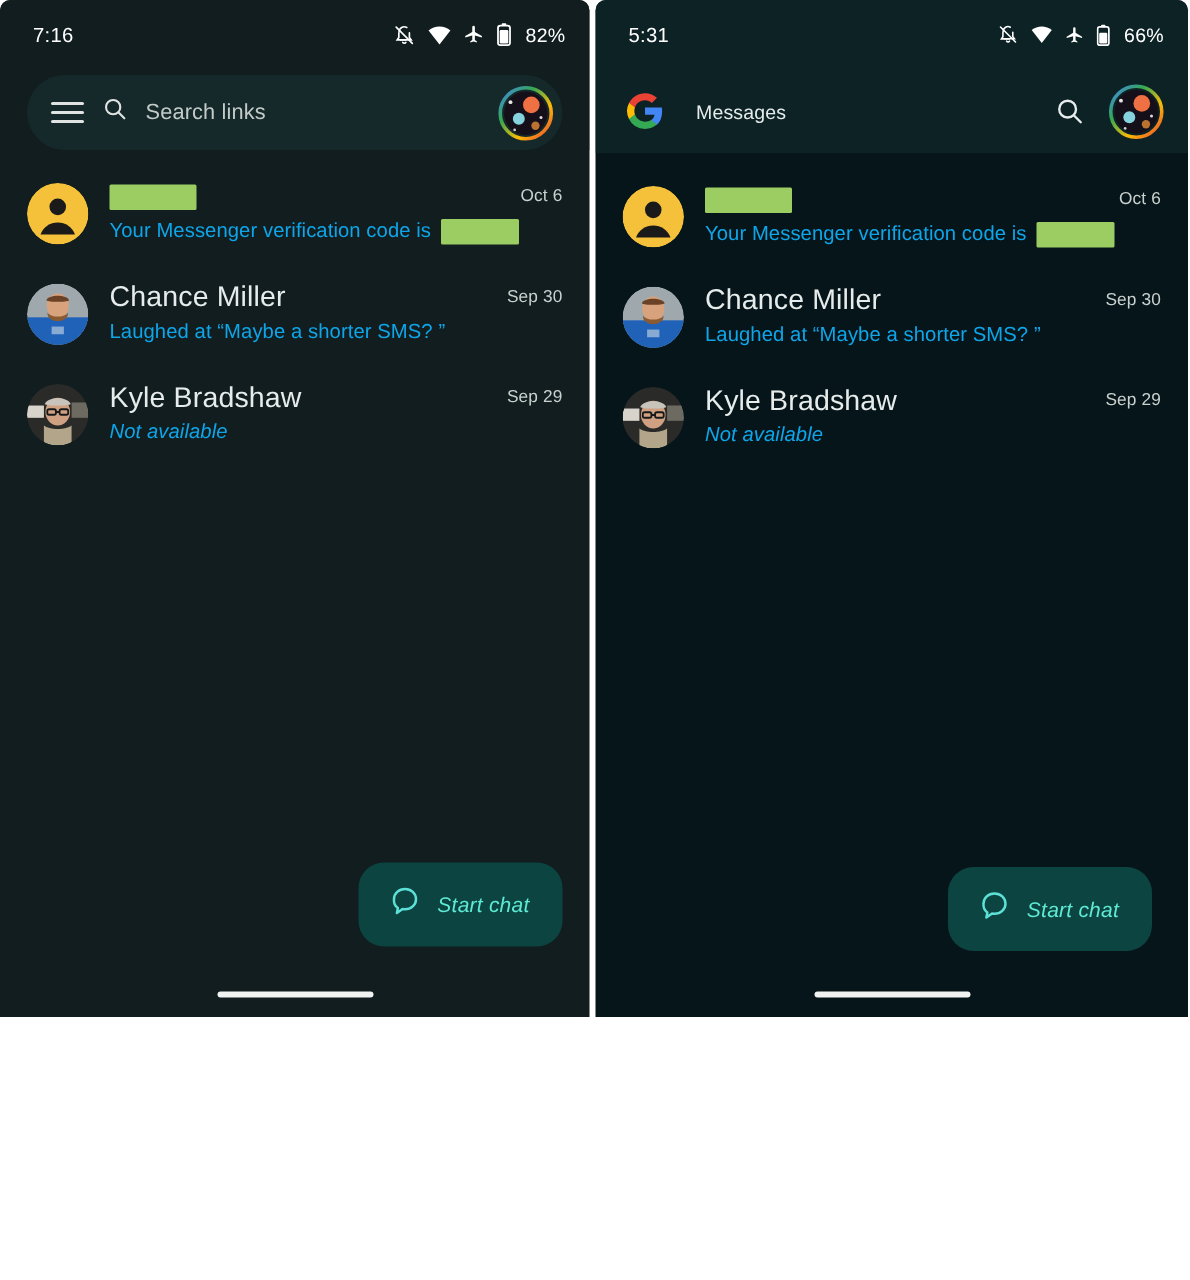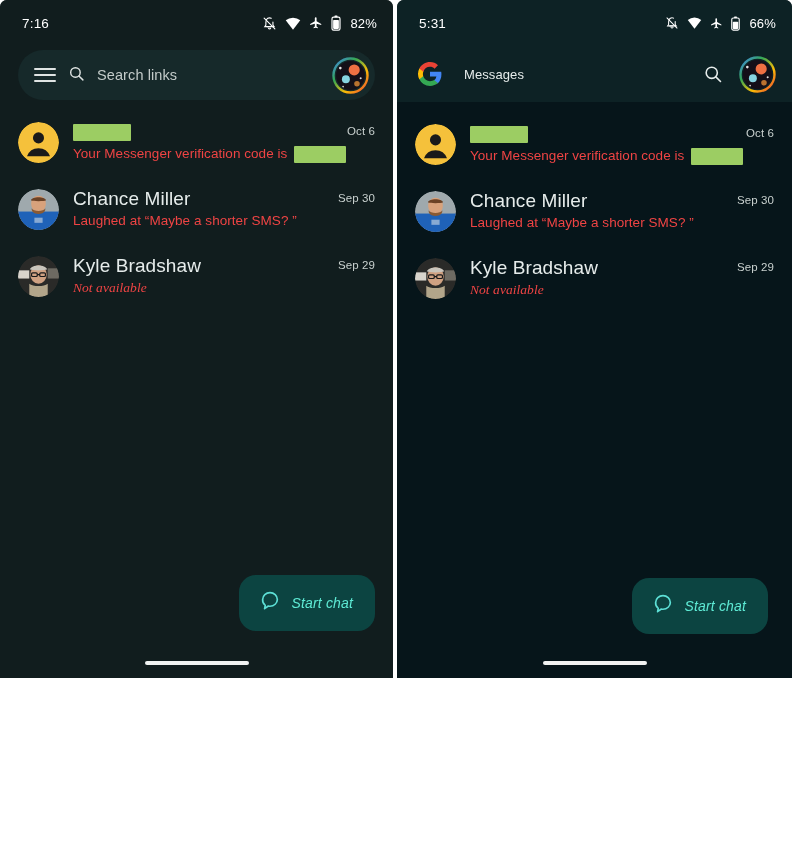--- a/index.html
+++ b/index.html
@@ -82,22 +82,22 @@
     align-items:flex-start;
     padding:12px 18px 12px 18px;
     gap:14px;
     cursor:pointer;
   }
   .conv-av { width:41px; height:41px; border-radius:50%; flex:0 0 auto; overflow:hidden; margin-top:1px; }
   .conv-body { flex:1; min-width:0; padding-top:1px; }
   .conv-row1 { display:flex; align-items:flex-start; justify-content:space-between; gap:10px; }
   .conv-name { font-size:19px; color:#e6eceb; letter-spacing:.1px; line-height:19px; }
   .conv-date { font-size:11.5px; color:#c9d1cf; white-space:nowrap; padding-top:3px; letter-spacing:.1px; }
-  .conv-snippet { font-size:13.5px; color:#ef4444; line-height:20px; margin-top:3px; letter-spacing:.05px; display:flex; align-items:center; flex-wrap:wrap; }
-  .conv-snippet.italic { font-style:italic;font-family:Liberation Serif, serif; }
+  .conv-snippet { font-size:13.5px; color:#0ea5e9; line-height:20px; margin-top:3px; letter-spacing:.05px; display:flex; align-items:center; flex-wrap:wrap; }
+  .conv-snippet.italic { font-style:italic; }
   .redact { display:inline-block; background:#9ccd63; border-radius:1px; vertical-align:middle; }
   .redact.name { width:58px; height:17px; }
   .redact.code { width:52px; height:17px; margin-left:7px; }
 
   
   .fab {
     position:absolute;
     right:18px;
     bottom:47px;
     height:56px;

